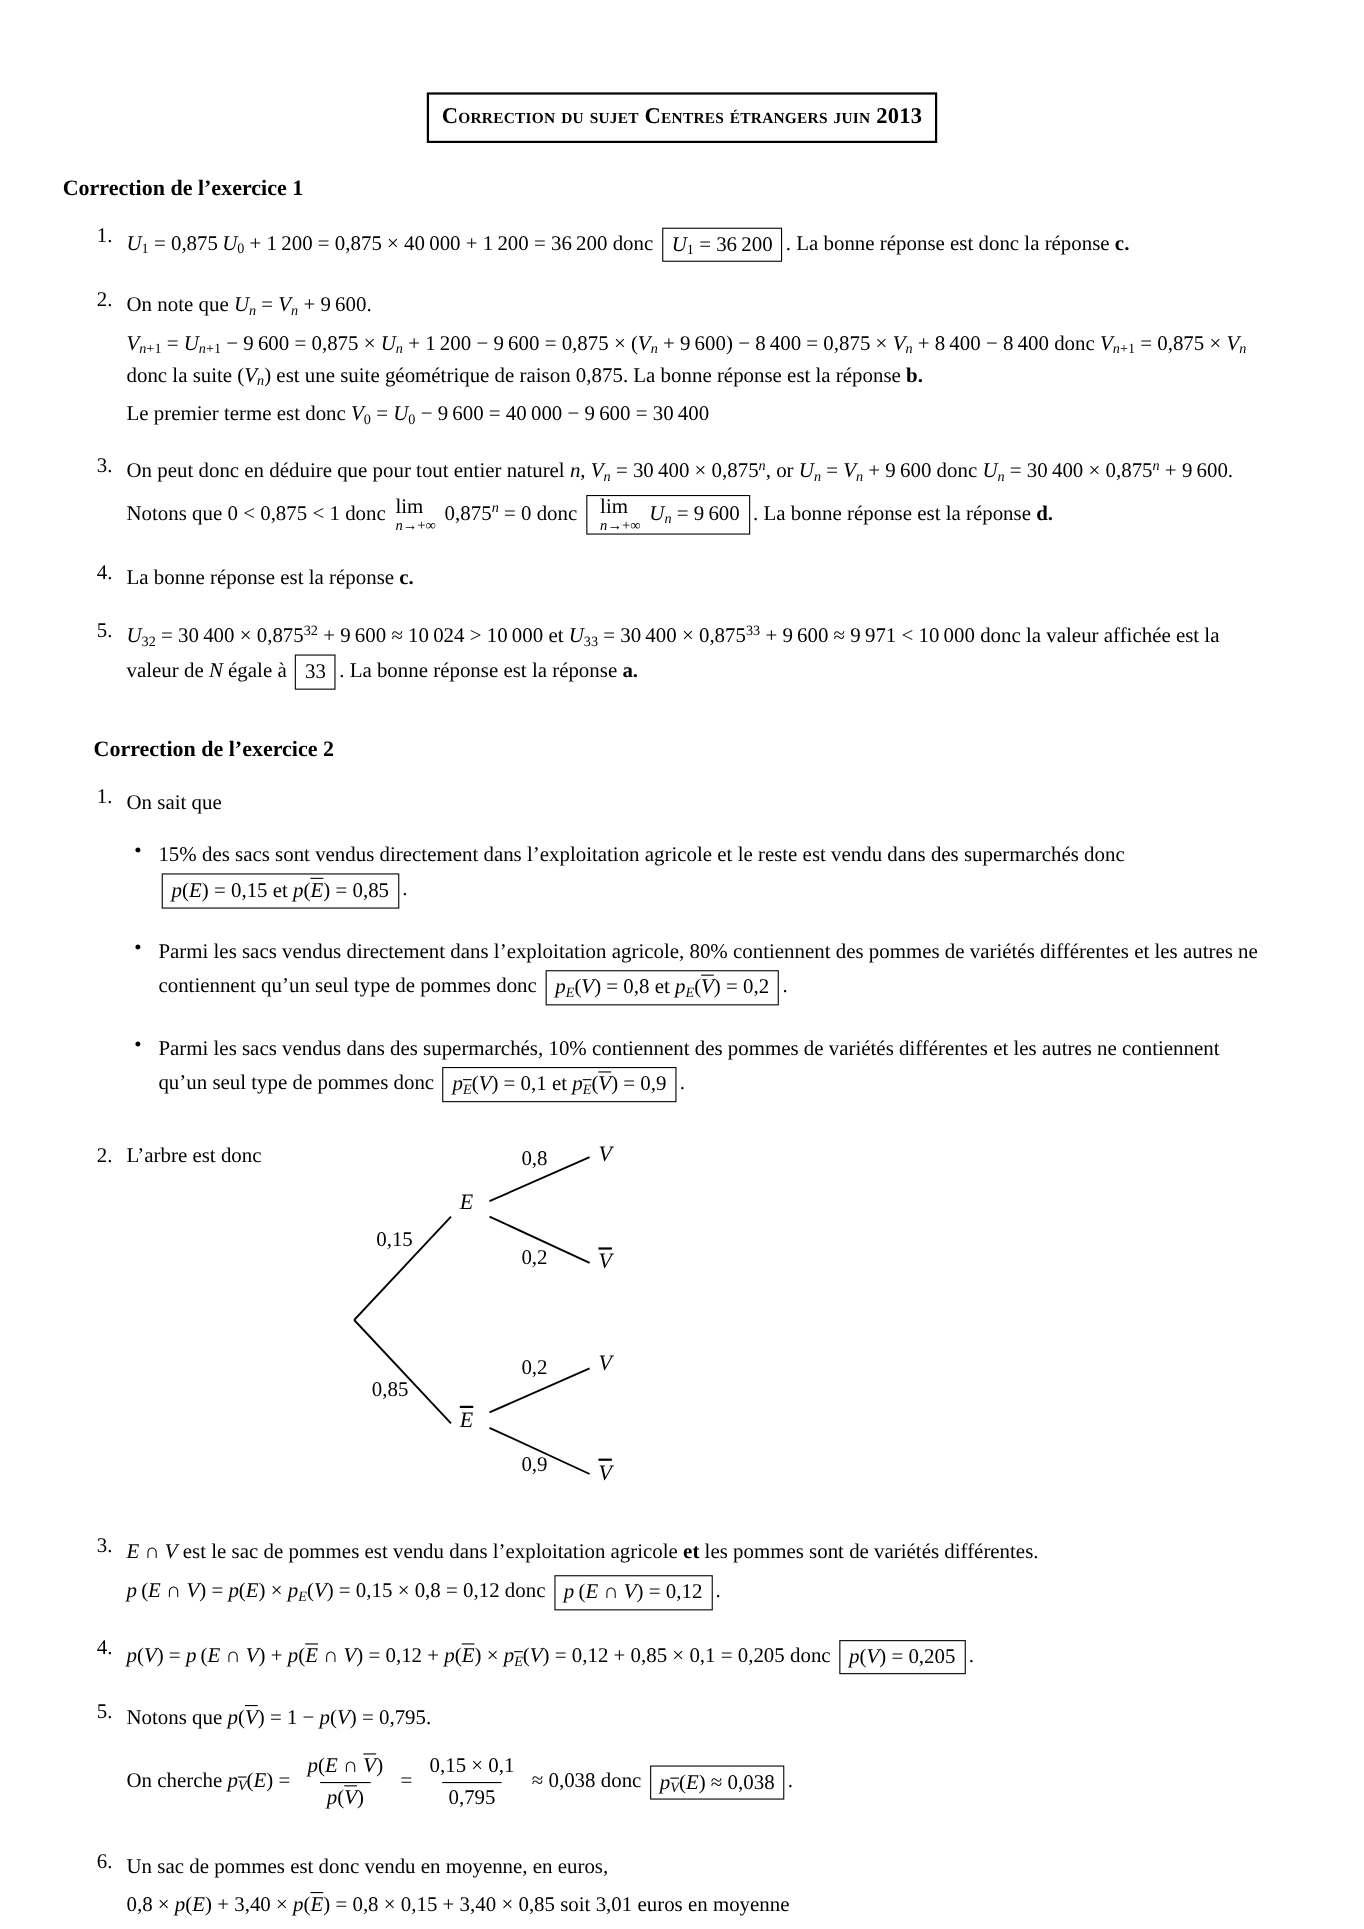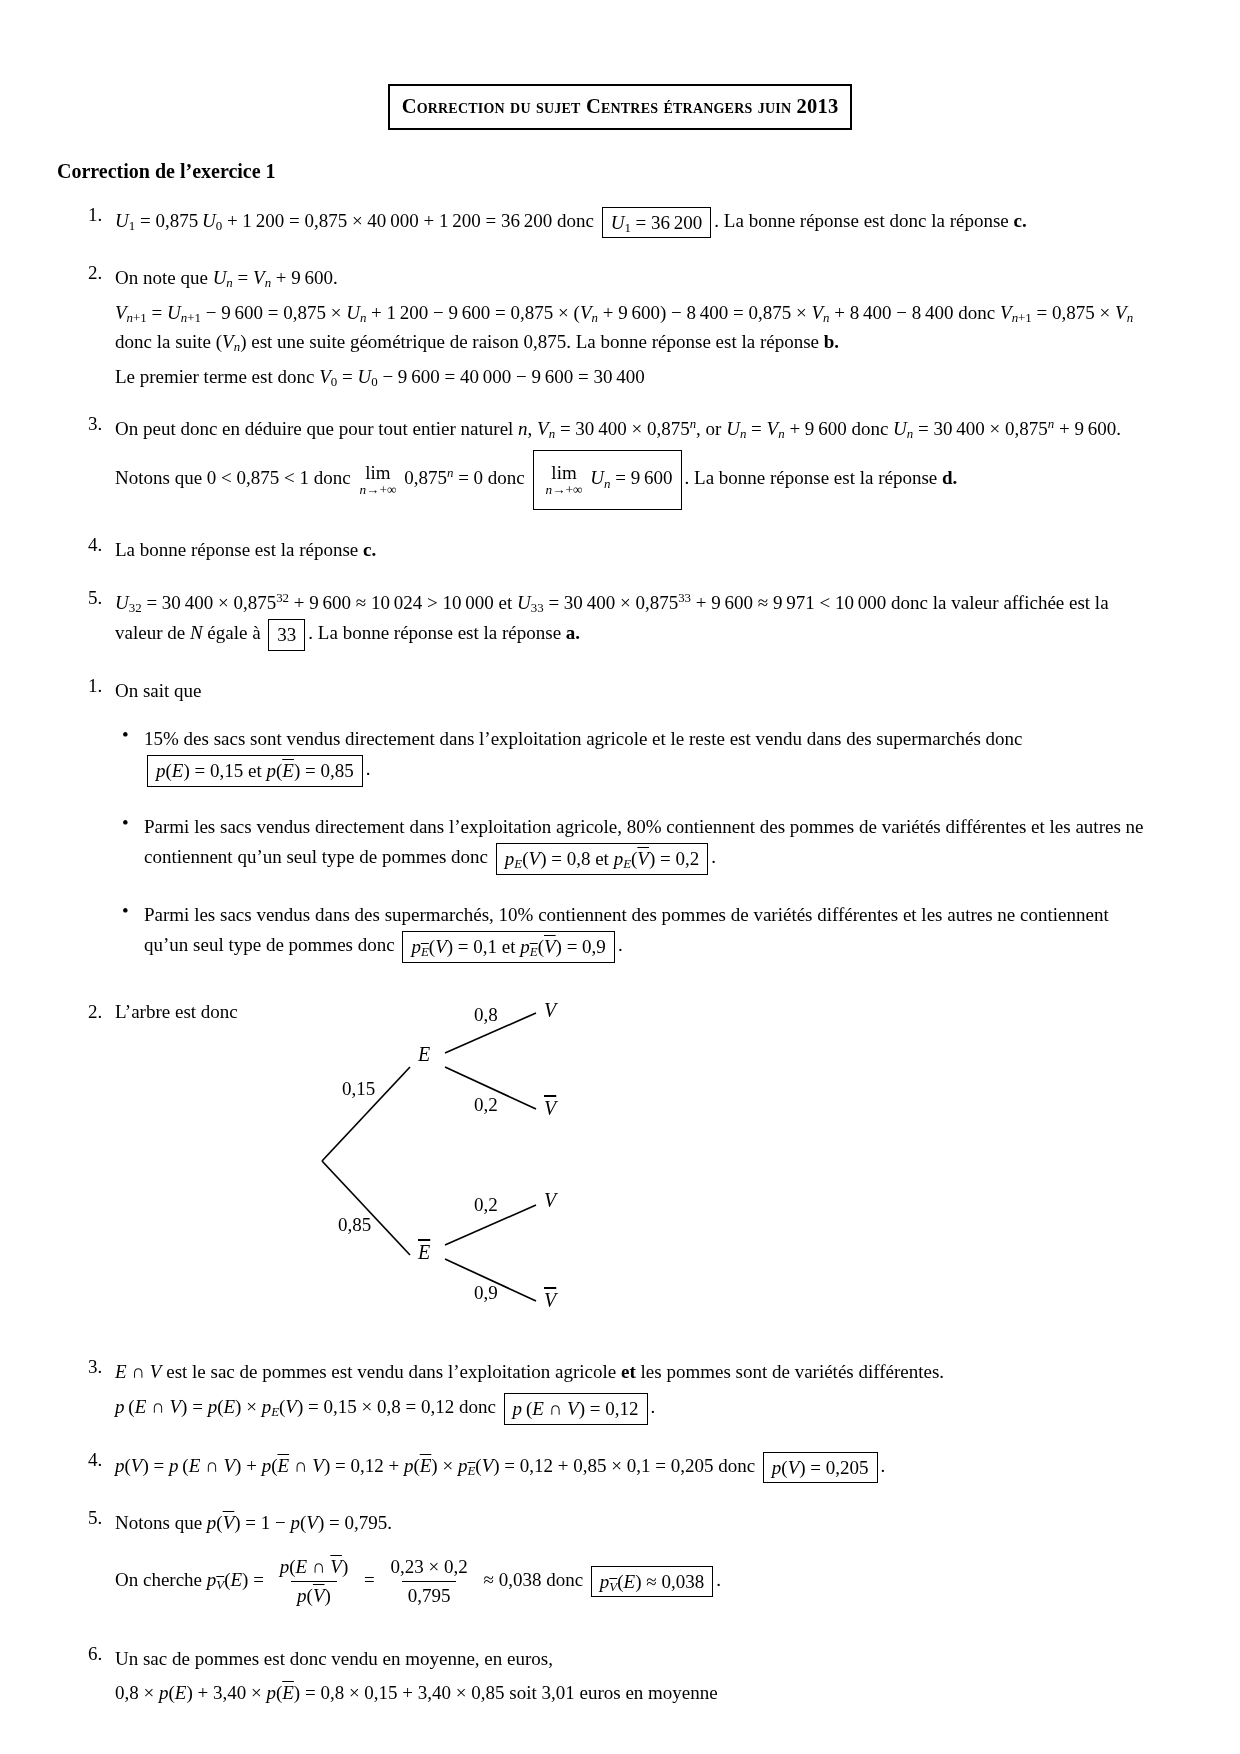--- a/index.html
+++ b/index.html
@@ -54,24 +54,24 @@
     vertical-align:middle;
     margin:12px 5px;
     line-height:1.35;
     text-align:center;
   }
   .fnum{padding:0 6px 1px 6px;}
   .fden{border-top:1.7px solid #000;padding:1px 6px 0 6px;}
   .stack{
     display:inline-flex;
     flex-direction:column;
-    align-items:center;
+    align-items:flex-start;
     vertical-align:middle;
     line-height:1.05;
-    margin:12px 4px;
+    margin:0 4px;
   }
   .sbot{font-size:70%;}
   
   .treewrap{position:relative;height:342px;}
   .treewrap .lead{margin:0;}
   .tree{position:absolute;left:175px;top:-14px;width:330px;height:350px;}
   .tree svg{position:absolute;left:0;top:0;}
   .tnode{position:absolute;font-style:italic;font-size:20px;line-height:1.1;}
   .tprob{position:absolute;font-size:19px;line-height:1;}
 </style>
@@ -121,20 +121,21 @@
     </div>
   </div>
 
   <div class="item">
     <span class="inum">5.</span>
     <div class="ibody">
       <p><span class="it">U</span><sub>32</sub> = 30 400 × 0,875<sup>32</sup> + 9 600 ≈ 10 024 &gt; 10 000 et <span class="it">U</span><sub>33</sub> = 30 400 × 0,875<sup>33</sup> + 9 600 ≈ 9 971 &lt; 10 000 donc la valeur affichée est la valeur de <span class="it">N</span> égale à <span class="boxed">33</span>. La bonne réponse est la réponse <span class="bd">a.</span></p>
     </div>
   </div>
 
+  <h2 class="exh exh2">Correction de l’exercice 2</h2>
 
   <div class="item">
     <span class="inum">1.</span>
     <div class="ibody">
       <p>On sait que</p>
       <div class="bullet">
         <span class="bdot">•</span>
         <div class="btext">
           <p>15% des sacs sont vendus directement dans l’exploitation agricole et le reste est vendu dans des supermarchés donc <span class="boxed"><span class="it">p</span>(<span class="it">E</span>) = 0,15 et <span class="it">p</span>(<span class="ov"><span class="it">E</span></span>) = 0,85</span>.</p>
         </div>
@@ -201,21 +202,21 @@
   </div>
 
   <div class="item">
     <span class="inum">5.</span>
     <div class="ibody">
       <p>Notons que <span class="it">p</span>(<span class="ov"><span class="it">V</span></span>) = 1 − <span class="it">p</span>(<span class="it">V</span>) = 0,795.</p>
       <p>On cherche <span class="it">p</span><sub><span class="ov"><span class="it">V</span></span></sub>(<span class="it">E</span>) = <span class="frac">
             <span class="fnum"><span class="it">p</span>(<span class="it">E</span> ∩ <span class="ov"><span class="it">V</span></span>)</span>
             <span class="fden"><span class="it">p</span>(<span class="ov"><span class="it">V</span></span>)</span>
           </span> = <span class="frac">
-            <span class="fnum">0,23 × 0,2</span>
+            <span class="fnum">0,15 × 0,1</span>
             <span class="fden">0,795</span>
           </span> ≈ 0,038 donc <span class="boxed"><span class="it">p</span><sub><span class="ov"><span class="it">V</span></span></sub>(<span class="it">E</span>) ≈ 0,038</span>.</p>
     </div>
   </div>
 
   <div class="item">
     <span class="inum">6.</span>
     <div class="ibody">
       <p>Un sac de pommes est donc vendu en moyenne, en euros,</p>
       <p>0,8 × <span class="it">p</span>(<span class="it">E</span>) + 3,40 × <span class="it">p</span>(<span class="ov"><span class="it">E</span></span>) = 0,8 × 0,15 + 3,40 × 0,85 soit 3,01 euros en moyenne</p>

